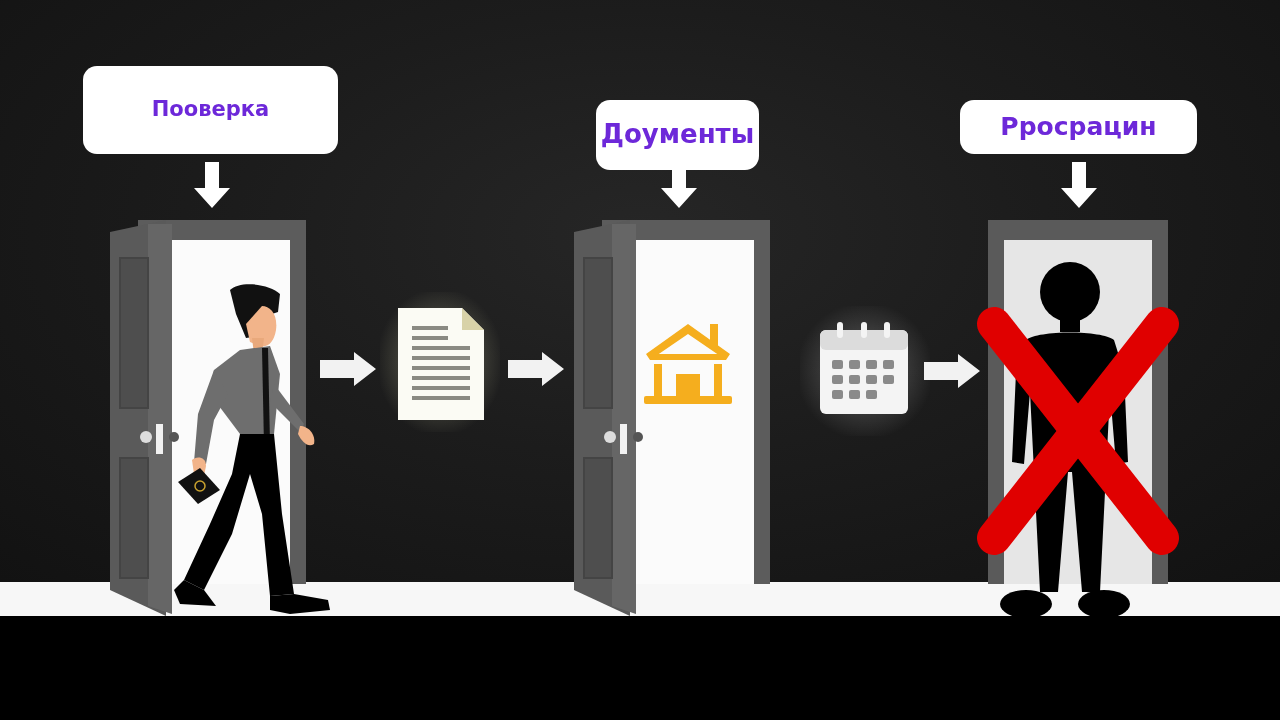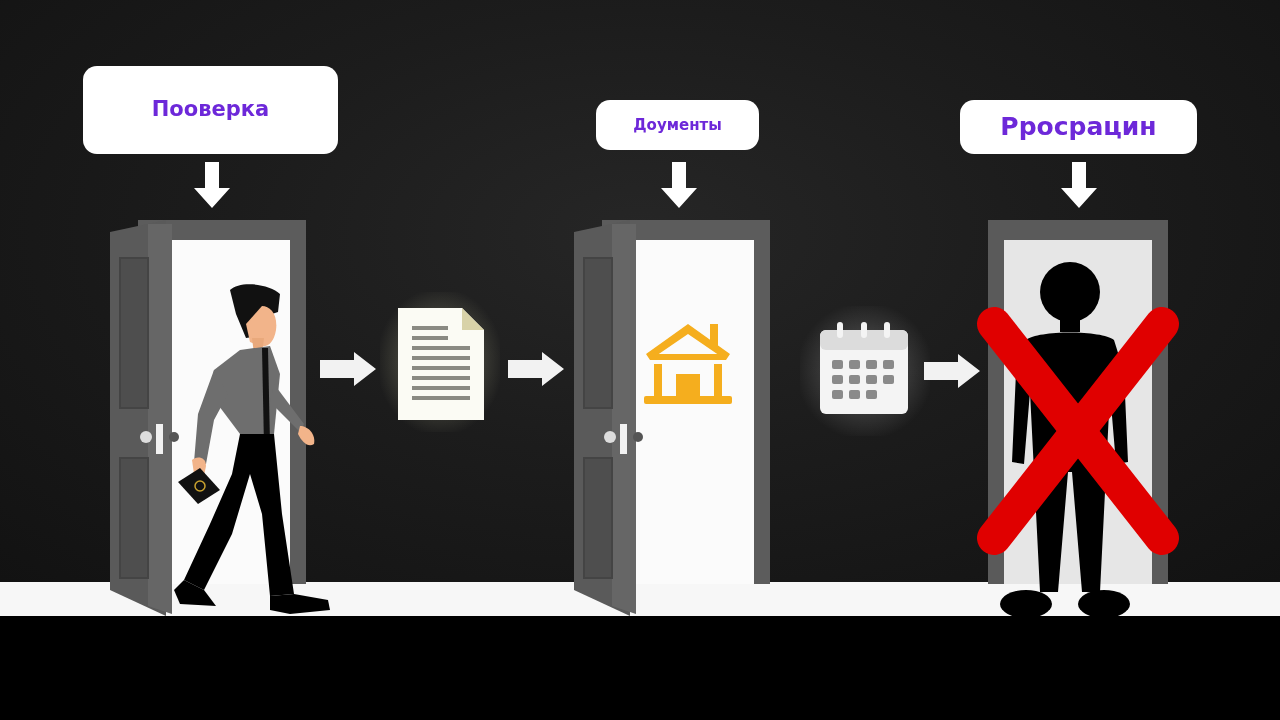--- a/index.html
+++ b/index.html
@@ -21,21 +21,21 @@
 <div class="scene">
   <div class="wall"></div>
   <div class="floor-light"></div>
   <div class="floor-dark"></div>
 
   <div class="label" style="left:83px; top:66px; width:255px; height:88px; font-size:21px;">
     <div>
       <span>Пооверка</span>
     </div>
   </div>
-  <div class="label" style="left:596px; top:100px; width:163px; height:50px; font-size:15px;">
+  <div class="label" style="left:596px; top:100px; width:163px; height:70px; font-size:26px;">
     <span>Доументы</span>
   </div>
   <div class="label" style="left:960px; top:100px; width:237px; height:54px; font-size:25px;">
     <span>Рросрацин</span>
   </div>
 
   <svg style="left:192px; top:162px;" width="40" height="48" viewBox="0 0 40 48">
     <path d="M13 0 H27 V26 H38 L20 46 L2 26 H13 Z" fill="#fff"></path>
   </svg>
   <svg style="left:659px; top:162px;" width="40" height="48" viewBox="0 0 40 48">

